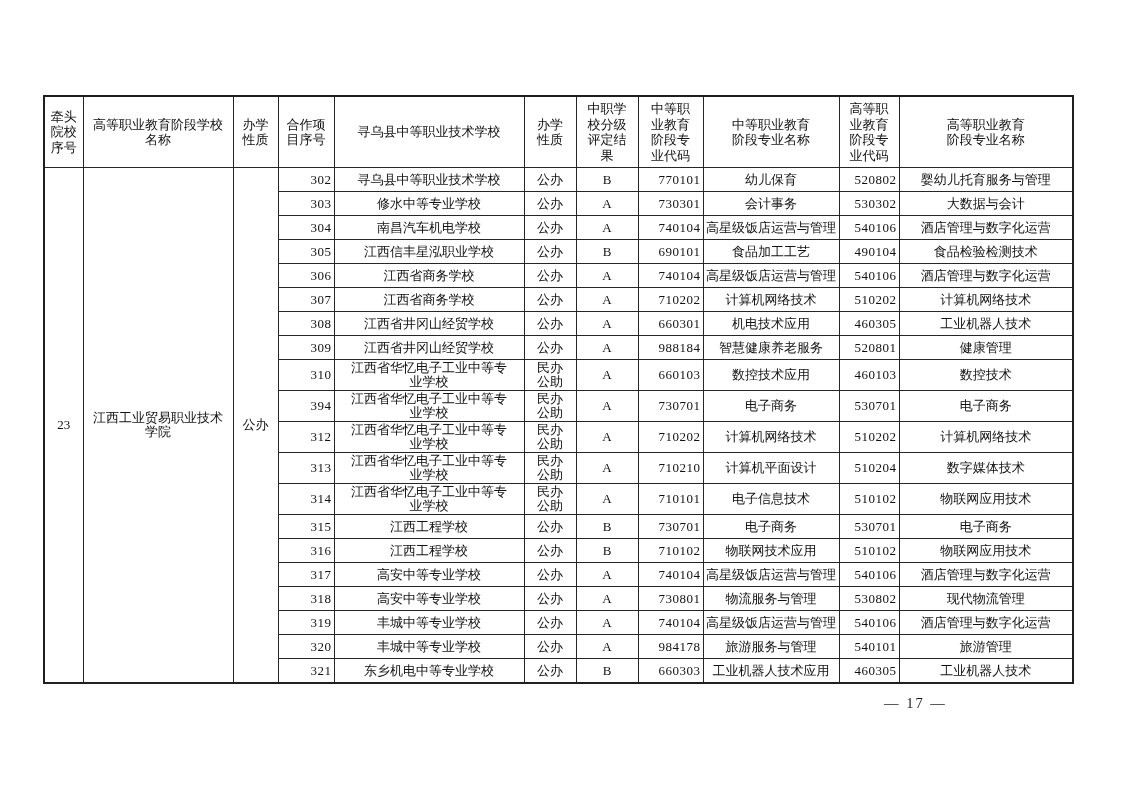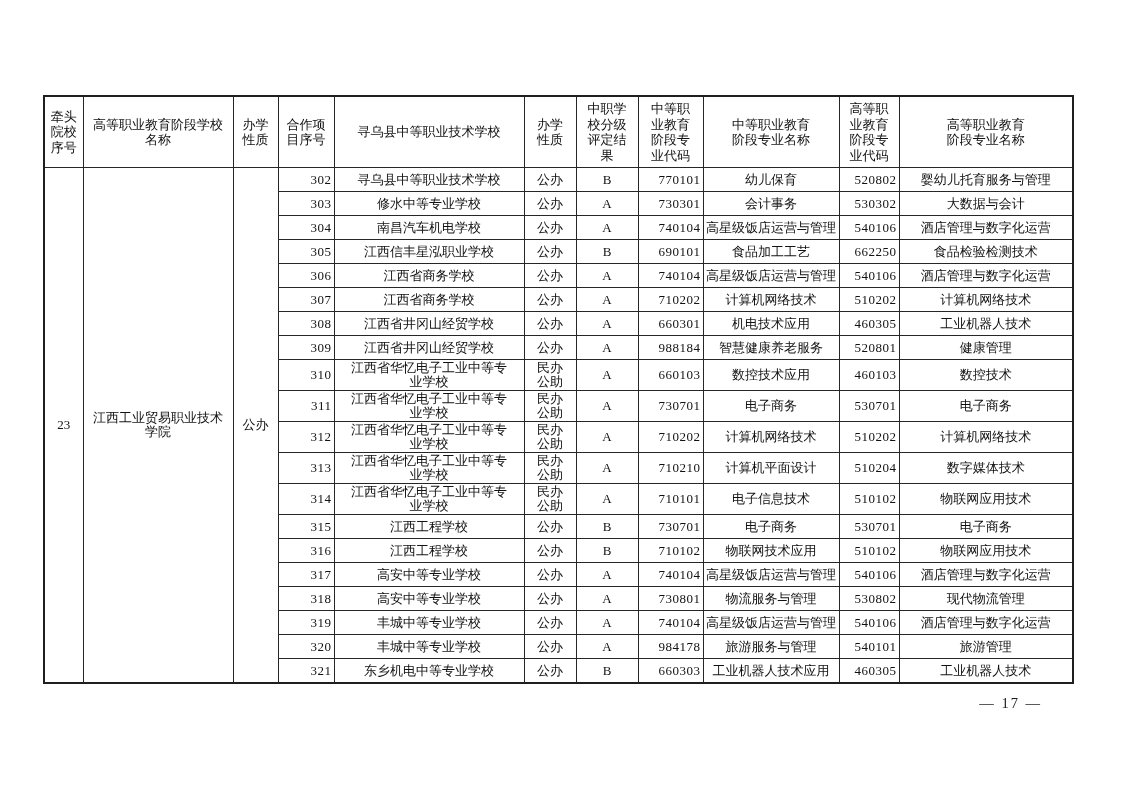--- a/index.html
+++ b/index.html
@@ -19,23 +19,23 @@
     text-align:center;vertical-align:middle;
     white-space:pre-line;
     font-size:13px;line-height:14px;
     padding:1px 2px;
     overflow:hidden;
   }
   thead th{padding:4px 1px;line-height:15.5px;}
   tbody td{height:21px;}
   td.code{font-family:"Liberation Serif","DejaVu Serif",serif;letter-spacing:0.5px;text-align:right;}
   .pageno{
-    position:absolute;left:932px;top:695px;width:110px;
+    position:absolute;left:884px;top:695px;width:110px;
     font-size:14.5px;letter-spacing:2px;color:#1a1a1a;
-    text-align:right;white-space:nowrap;
+    text-align:left;white-space:nowrap;
   }
 </style>
 </head>
 <body>
 
 <div class="sheet">
   <table class="doc">
     <colgroup>
       <col style="width:39px">
         <col style="width:150px">
@@ -116,21 +116,21 @@
           <td class="code">540106</td>
           <td>酒店管理与数字化运营</td>
         </tr>
         <tr>
           <td class="code">305</td>
           <td>江西信丰星泓职业学校</td>
           <td>公办</td>
           <td>B</td>
           <td class="code">690101</td>
           <td>食品加工工艺</td>
-          <td class="code">662250</td>
+          <td class="code">490104</td>
           <td>食品检验检测技术</td>
         </tr>
         <tr>
           <td class="code">306</td>
           <td>江西省商务学校</td>
           <td>公办</td>
           <td>A</td>
           <td class="code">740104</td>
           <td>高星级饭店运营与管理</td>
           <td class="code">540106</td>
@@ -172,21 +172,21 @@
 业学校</td>
           <td>民办
 公助</td>
           <td>A</td>
           <td class="code">660103</td>
           <td>数控技术应用</td>
           <td class="code">460103</td>
           <td>数控技术</td>
         </tr>
         <tr>
-          <td class="code">311</td>
+          <td class="code">394</td>
           <td>江西省华忆电子工业中等专
 业学校</td>
           <td>民办
 公助</td>
           <td>A</td>
           <td class="code">730701</td>
           <td>电子商务</td>
           <td class="code">530701</td>
           <td>电子商务</td>
         </tr>

